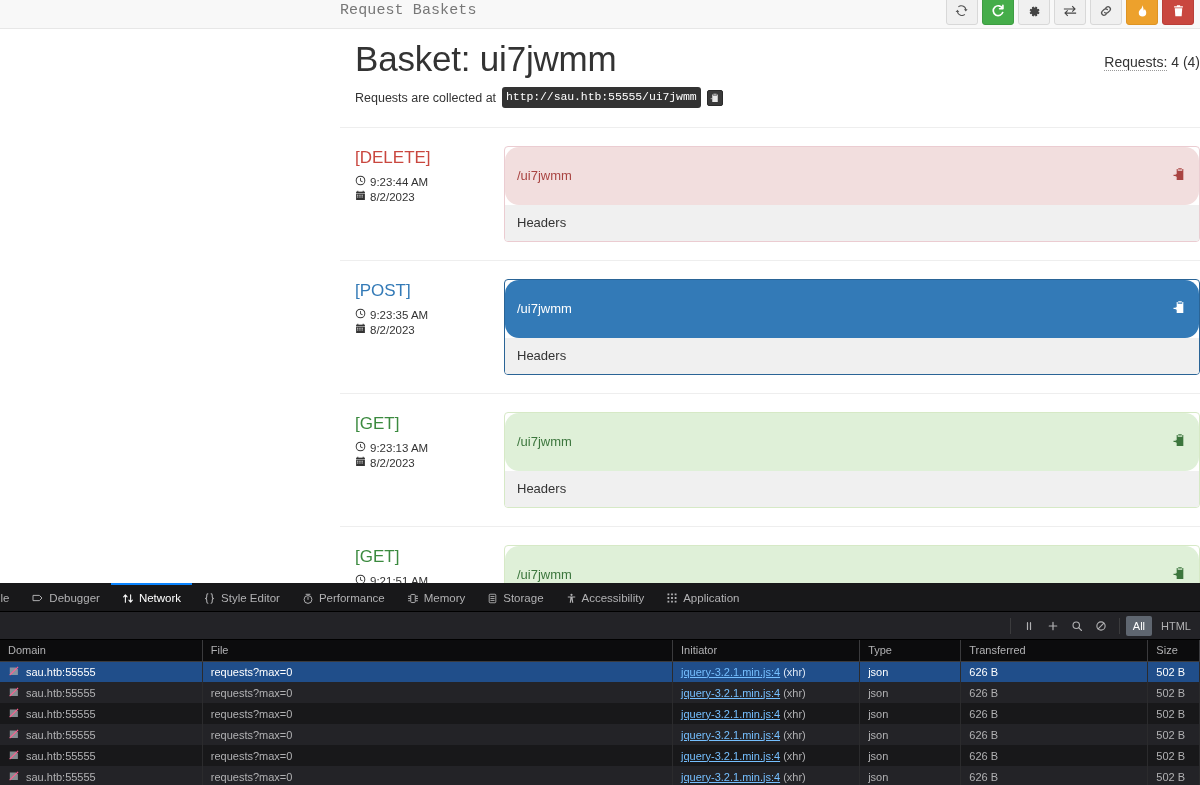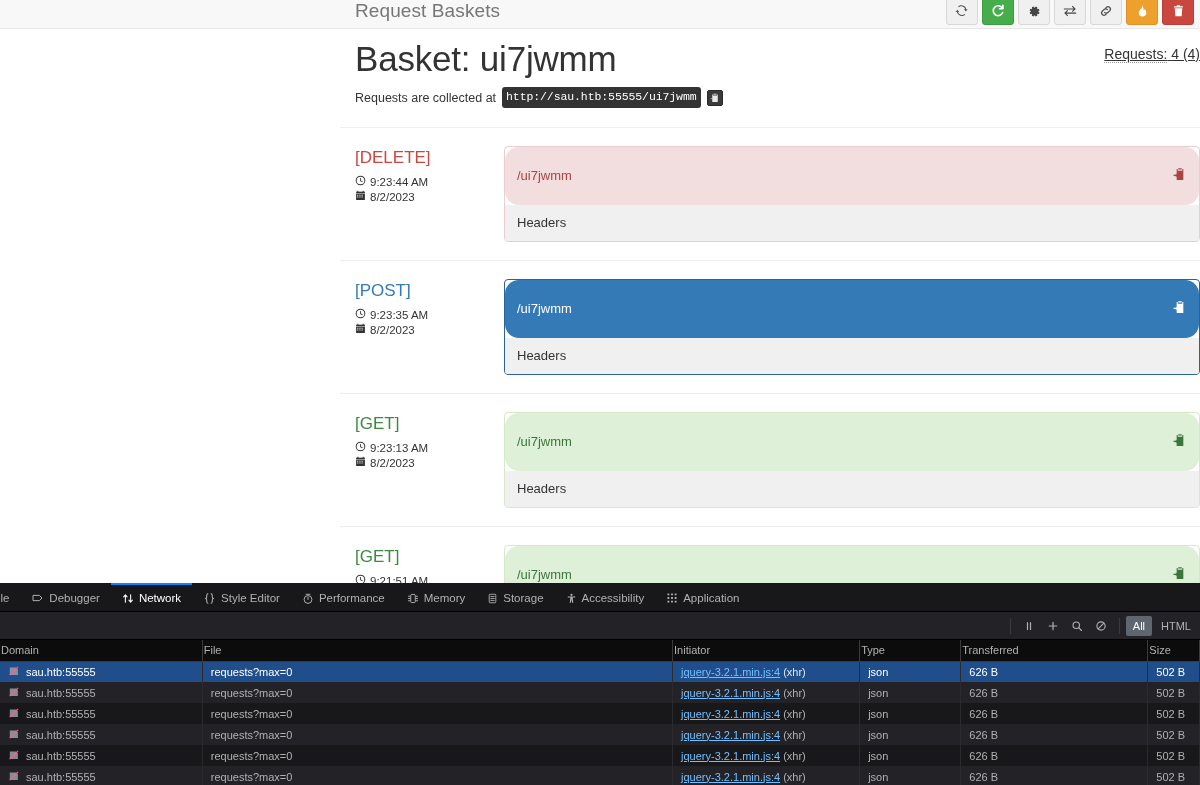--- a/index.html
+++ b/index.html
@@ -23,25 +23,26 @@
 
   
   .navbar {
     height: 29px;
     background: #f8f8f8;
     border-bottom: 1px solid #e7e7e7;
     position: relative;
   }
   .navbar-brand {
     position: absolute;
-    left: 355px; top: 2px;
-    font-size: 19px;
+    left: 340px; top: 2px;
+    font-size: 15px;
     color: #777777;
     line-height: 18px;
     letter-spacing: 0.1px;
+    font-family: Liberation Mono, monospace;
   }
   .navbar-btns {
     position: absolute;
     right: 6px; top: -3px;
     display: flex;
     gap: 4px;
   }
   .nb {
     width: 32px; height: 28px;
     border-radius: 3px;
@@ -69,24 +70,23 @@
     font-size: 35px;
     color: #333333;
     font-weight: normal;
     margin: 0;
     padding-left: 15px;
     line-height: 44px;
     letter-spacing: -0.2px;
   }
   .req-count {
     position: absolute;
-    right: 10px; top: 17px;
+    right: 10px; top: 25px;
     font-size: 14px;
     color: #333333;
-    text-decoration: underline;
   }
   .req-count .lbl {
     border-bottom: 1px dotted #999;
     cursor: help;
   }
   .collected {
     padding-left: 15px;
     margin-top: 6px;
     font-size: 12.5px;
     color: #333333;
@@ -241,21 +241,21 @@
   }
   .dt-filter.on { background: #5f6670; color: #ffffff; }
 
   .dt-table { width: 100%; border-collapse: collapse; table-layout: fixed; }
   .dt-table th {
     background: #0c0c0d;
     color: #b1b1b3;
     font-weight: normal;
     font-size: 11px;
     text-align: left;
-    padding: 4px 1px;
+    padding: 4px 8px;
     border-right: 1px solid #3b3b3d;
     border-bottom: 1px solid #3b3b3d;
     height: 21px;
   }
   .dt-table td {
     padding: 3px 8px;
     font-size: 11px;
     border-right: 1px solid #2b2b2d;
     height: 21px;
     overflow: hidden;

